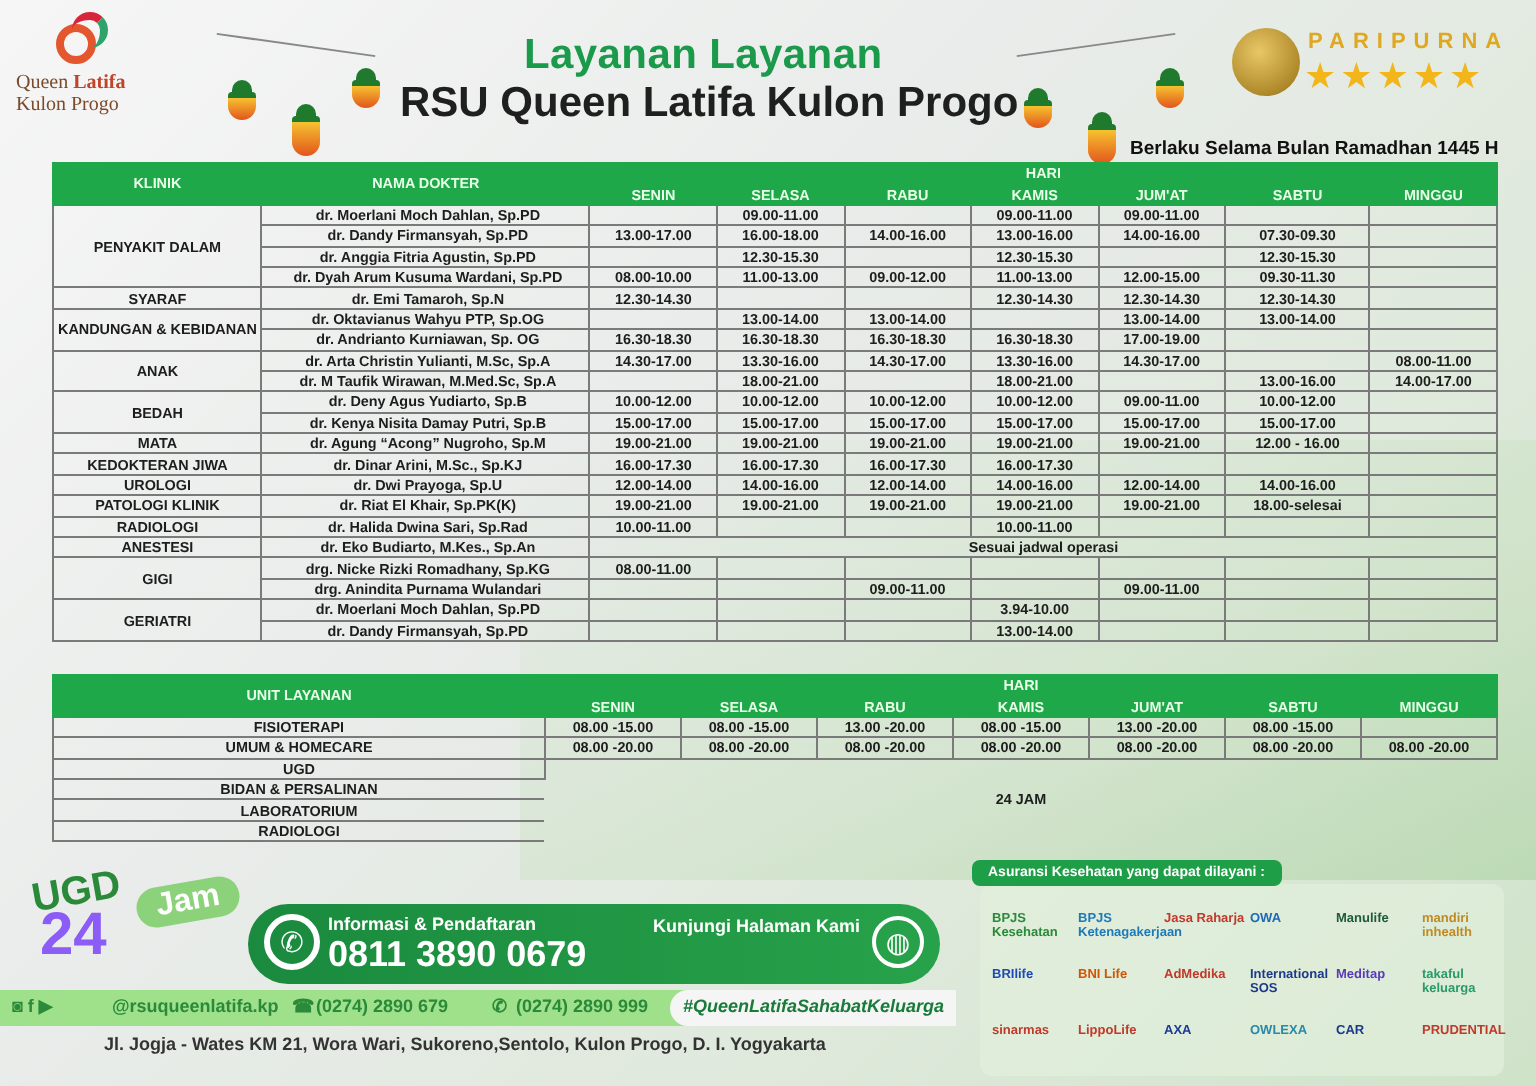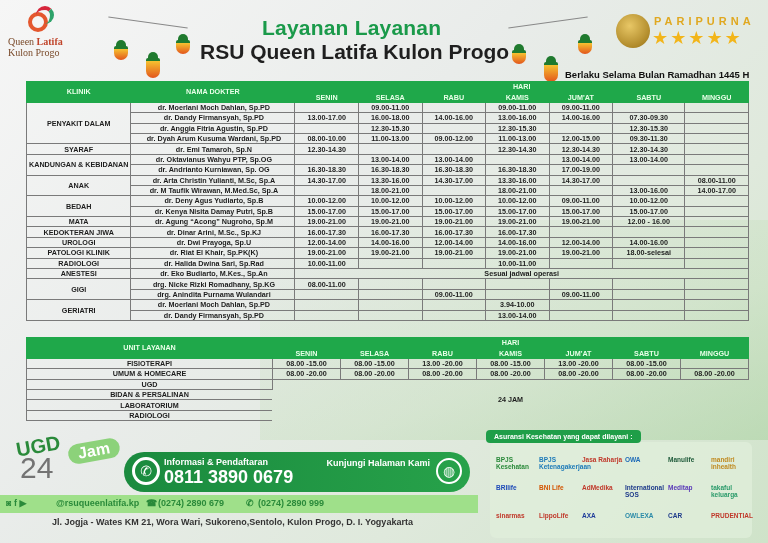--- a/index.html
+++ b/index.html
@@ -23,21 +23,21 @@
 .stars{position:absolute;left:652px;top:27px;font-size:18px;color:#f2b51a;letter-spacing:2px}
 .note{position:absolute;left:565px;top:69px;font-size:9.5px;font-weight:bold;color:#111}
 table{position:absolute;border-collapse:collapse;font-size:7.2px;font-weight:bold;color:#1d1d1d}
 td,th{border:1px solid #7a7a7a;text-align:center;height:10.4px;padding:0 2px;white-space:nowrap}
 th{background:#1fa84a;color:#e8ffe8;font-weight:bold;border-color:#1fa84a}
 td.doc{text-align:center;padding-left:4px}
 .t1tbl{left:26px;top:81px;width:723px}
 .t2tbl{left:26px;top:337px;width:723px}
 .ugd{position:absolute;left:10px;top:435px;width:120px;height:60px}
 .ugd .u{position:absolute;left:6px;top:0;font-size:20px;font-weight:bold;color:#2a8a3a;transform:rotate(-10deg)}
-.ugd .n{position:absolute;left:10px;top:16px;font-size:30px;font-weight:normal;color:#737373}
+.ugd .n{position:absolute;left:10px;top:16px;font-size:30px;font-weight:bold;color:#8b5cf6}
 .ugd .j{position:absolute;left:58px;top:6px;background:#8cd27a;color:#fff;font-size:16px;font-weight:bold;padding:1px 10px;border-radius:12px;transform:rotate(-10deg)}
 .banner{position:absolute;left:124px;top:452px;width:346px;height:40px;background:linear-gradient(90deg,#1a8a3e,#27a24a);border-radius:20px;color:#fff}
 .banner .wa{position:absolute;left:8px;top:5px;width:28px;height:28px;border:3px solid #fff;border-radius:50%;font-size:14px;text-align:center;line-height:22px}
 .banner .l1{position:absolute;left:40px;top:5px;font-size:9px;font-weight:bold}
 .banner .l2{position:absolute;left:40px;top:15px;font-size:18px;font-weight:bold}
 .banner .r1{position:absolute;right:40px;top:6px;font-size:9px;font-weight:bold}
 .banner .r2{position:absolute;right:40px;top:18px;font-size:12px;font-weight:bold}
 .banner .globe{position:absolute;right:8px;top:6px;width:26px;height:26px;border:2px solid #fff;border-radius:50%;font-size:14px;text-align:center;line-height:22px}
 .strip{position:absolute;left:0;top:495px;width:478px;height:18px;background:#9fe08a}
 .strip span{position:absolute;top:3px;font-size:9px;font-weight:bold;color:#2a8a3a}
@@ -404,20 +404,21 @@
   <div class="globe">◍</div>
 </div>
 
 <div class="strip">
   <span style="left:6px">◙ f ▶</span>
   <span style="left:56px">@rsuqueenlatifa.kp</span>
   <span style="left:146px">☎</span>
   <span style="left:158px">(0274) 2890 679</span>
   <span style="left:246px">✆</span>
   <span style="left:258px">(0274) 2890 999</span>
+  <span class="hash">#QueenLatifaSahabatKeluarga</span>
 </div>
 
 <div class="addr">Jl. Jogja - Wates KM 21, Wora Wari, Sukoreno,Sentolo, Kulon Progo, D. I. Yogyakarta</div>
 
 <div class="ins">
   <div class="box" id="insBox">
       <span class="lg" style="left: 6px; top: 14px; color: rgb(42, 138, 58); font-size: 6.5px; width: 42px;">BPJS Kesehatan</span>
       <span class="lg" style="left: 49px; top: 14px; color: rgb(29, 122, 184); font-size: 6.5px; width: 42px;">BPJS Ketenagakerjaan</span>
       <span class="lg" style="left: 92px; top: 14px; color: rgb(192, 57, 43); font-size: 6.5px; width: 42px;">Jasa Raharja</span>
       <span class="lg" style="left: 135px; top: 14px; color: rgb(29, 106, 184); font-size: 6.5px; width: 42px;">OWA</span>

